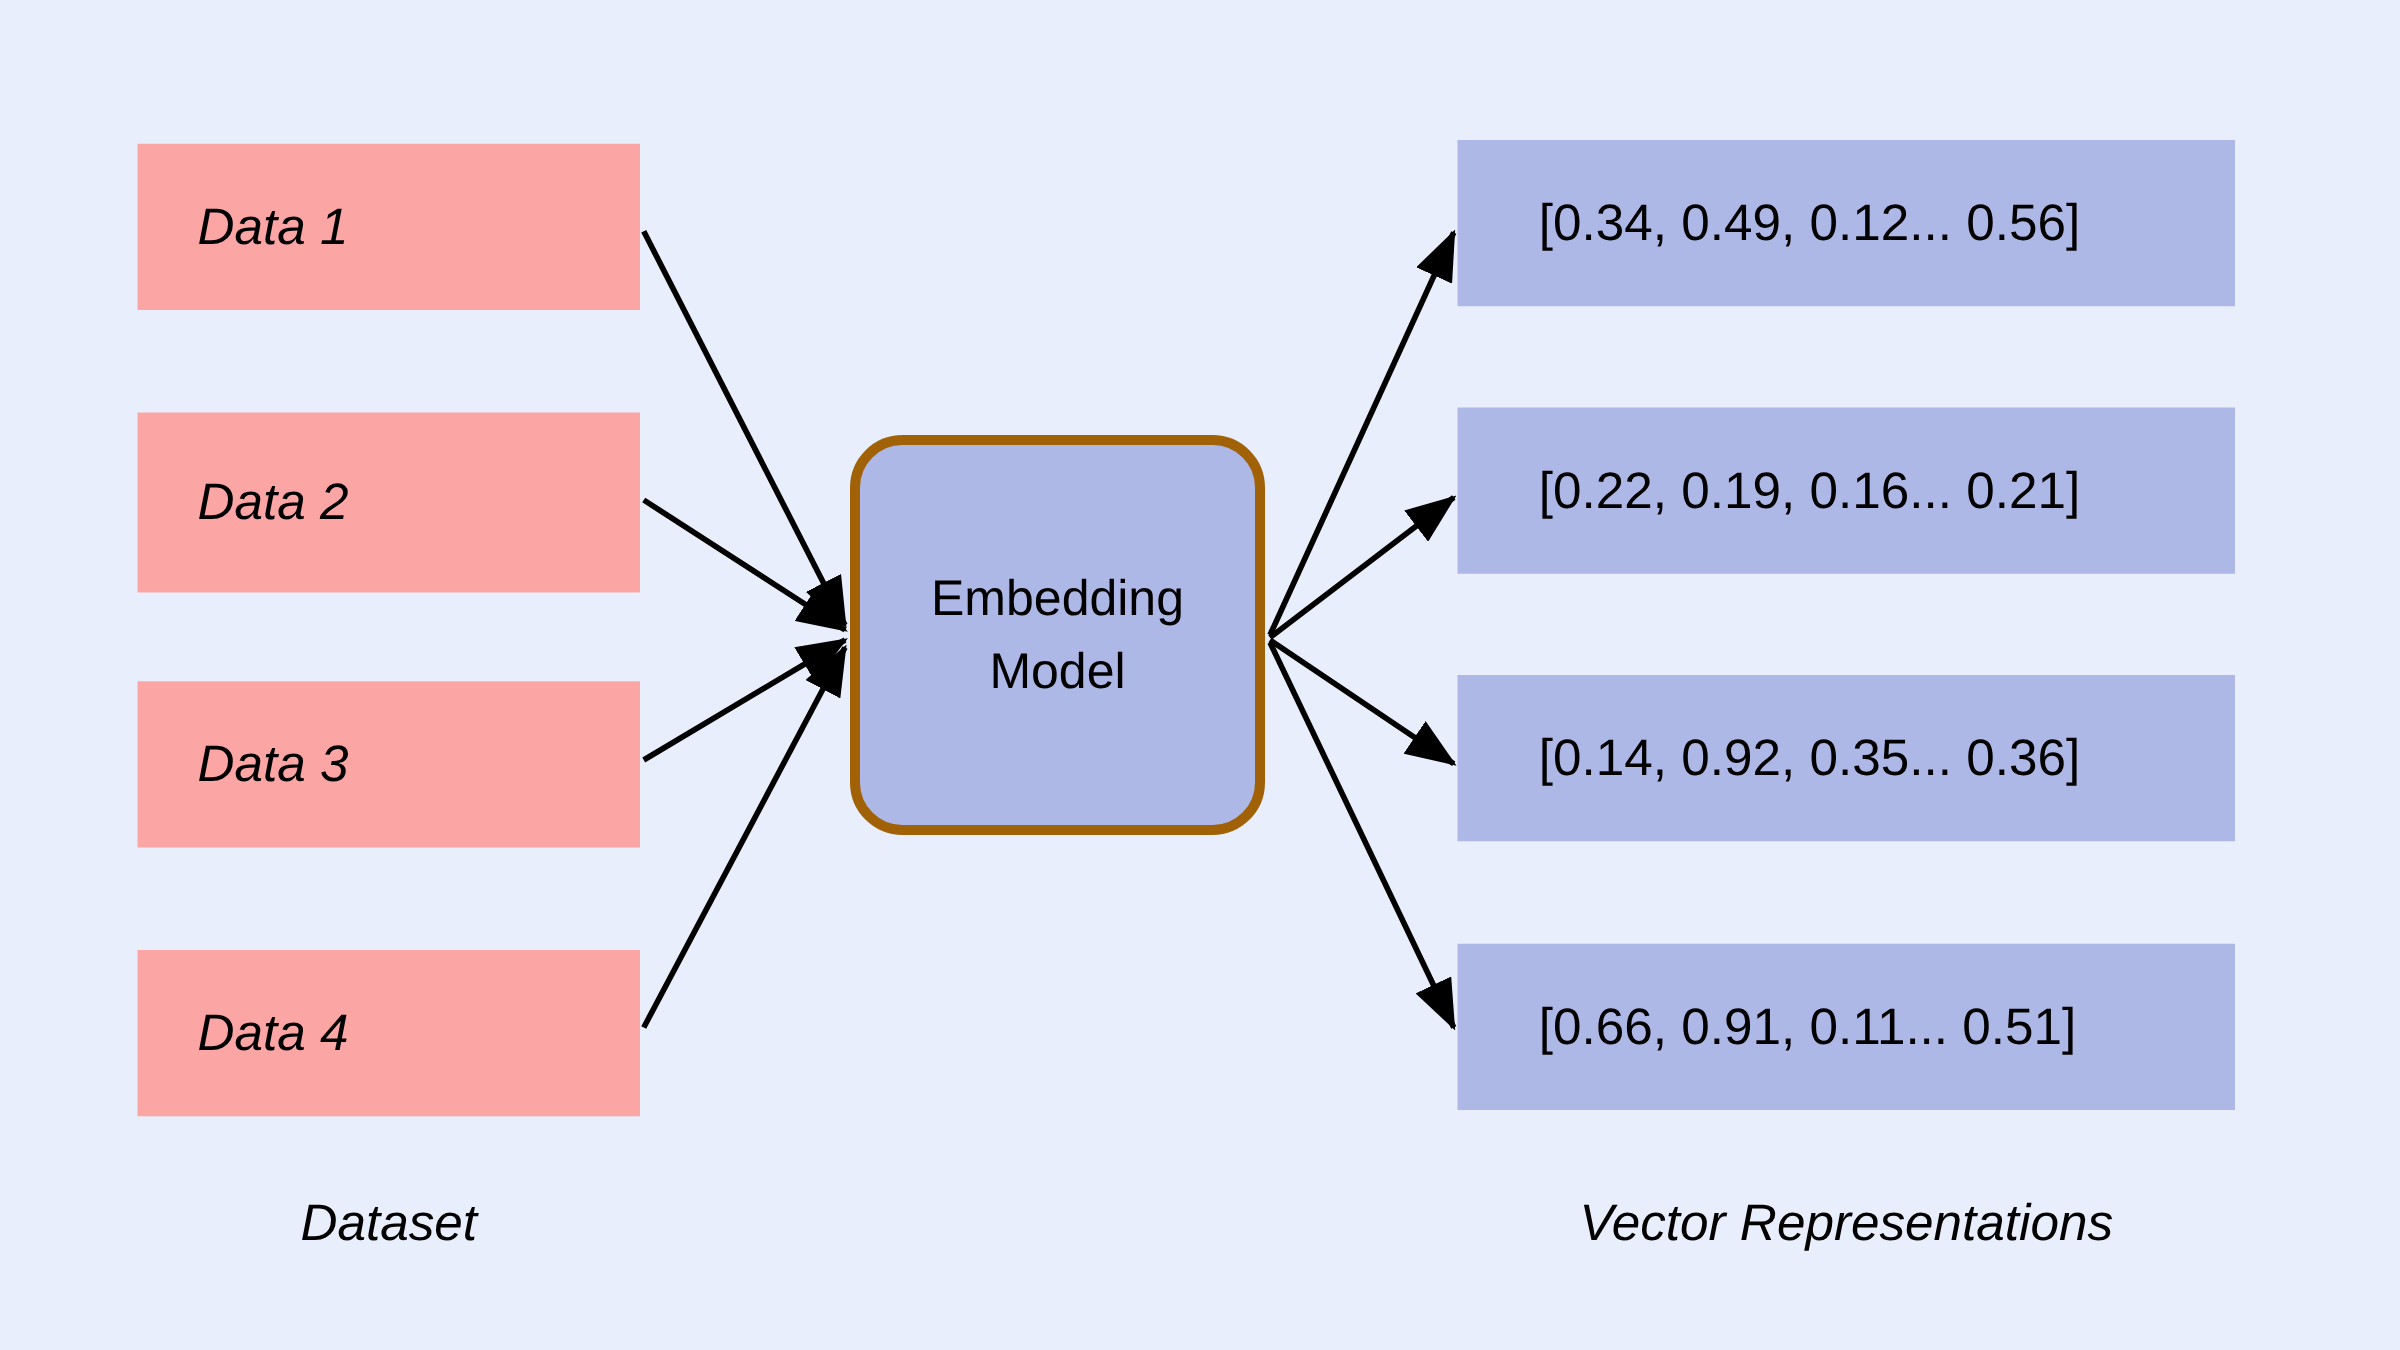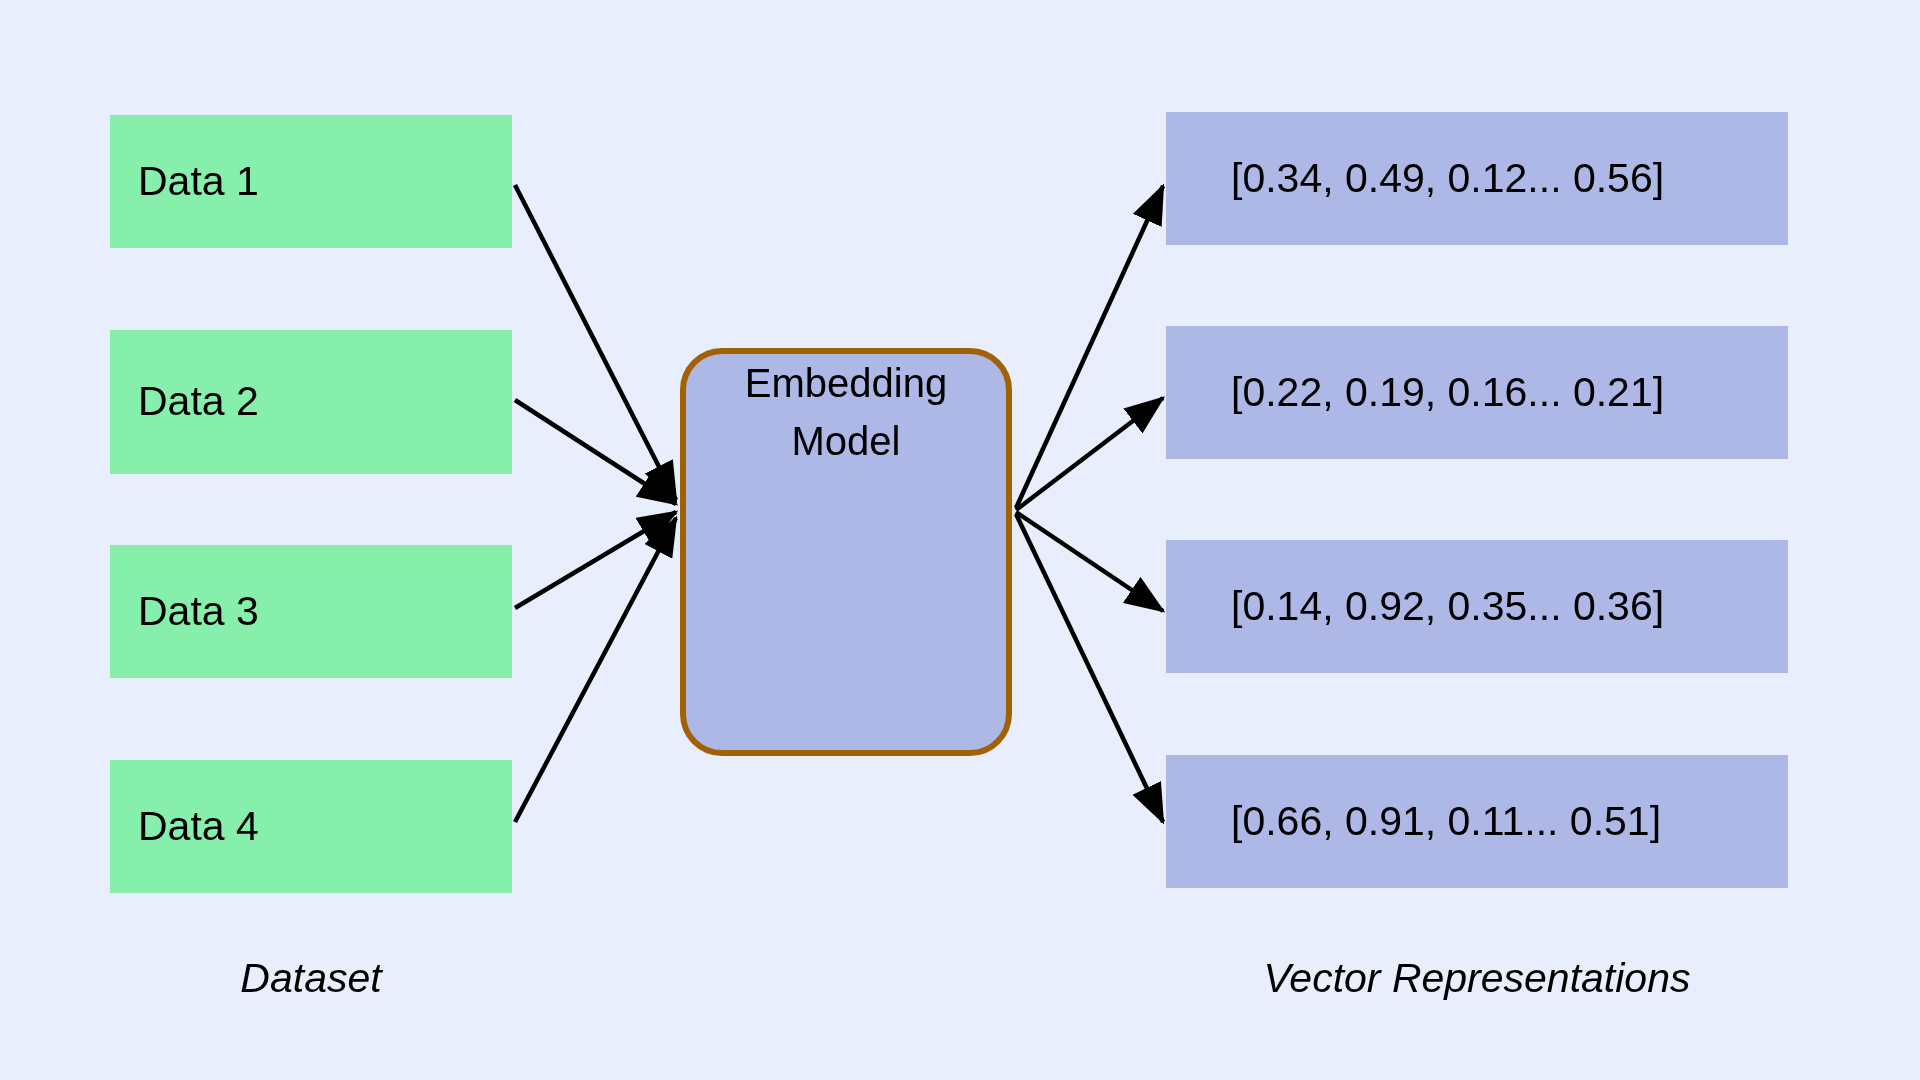--- a/index.html
+++ b/index.html
@@ -22,25 +22,26 @@
   #arrow-layer {
     position: absolute;
     left: 0;
     top: 0;
     width: 1920px;
     height: 1080px;
     pointer-events: none;
   }
   .data-box {
     position: absolute;
-    background: #86efac;
+    background: #fca5a5;
     display: flex;
     align-items: center;
     box-sizing: border-box;
-    padding-left: 28px;
+    padding-left: 48px;
+    font-style: italic;
   }
   .data-box .box-label {
     font-size: 41px;
     color: #000000;
     line-height: 1.1;
     white-space: nowrap;
   }
   .vector-box {
     position: absolute;
     background: #aeb8e6;
@@ -53,28 +54,29 @@
     font-size: 41px;
     color: #000000;
     line-height: 1.1;
     white-space: nowrap;
   }
   #model-box {
     position: absolute;
     left: 680px;
     top: 348px;
     width: 332px;
-    height: 408px;
+    height: 320px;
     background: #aeb8e6;
-    border: 6px solid #a16207;
+    border: 8px solid #a16207;
     border-radius: 42px;
     box-sizing: border-box;
     display: flex;
     flex-direction: column;
     align-items: center;
+    justify-content: center;
     z-index: 5;
   }
   #model-box .model-line {
     font-size: 40px;
     color: #000000;
     line-height: 1.45;
     text-align: center;
     white-space: nowrap;
   }
   .caption {

